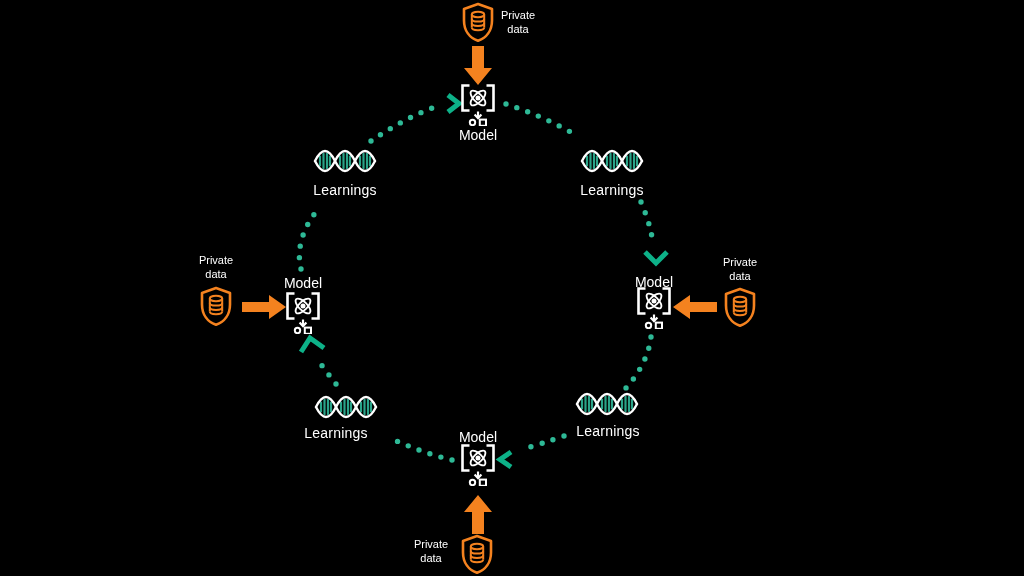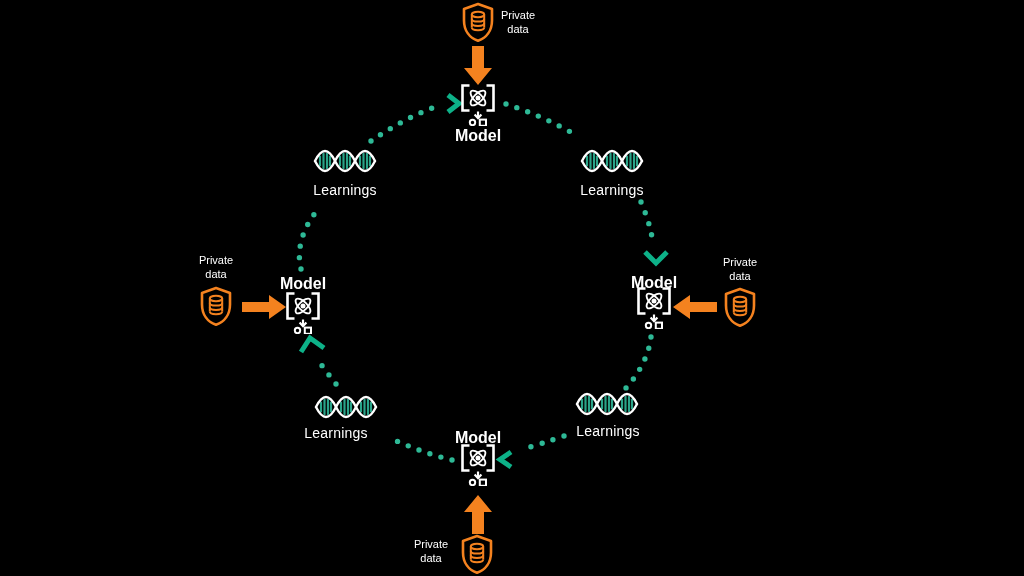--- a/index.html
+++ b/index.html
@@ -9,21 +9,21 @@
   html,body{margin:0;padding:0;background:var(--background);}
   .stage{
     position:relative;width:1024px;height:576px;overflow:hidden;
     background:var(--background);
     font-family:"Liberation Sans", sans-serif;
     color:var(--white);
   }
   .overlay{position:absolute;left:0;top:0;width:1024px;height:576px;}
   .abs{position:absolute;}
   .label{color:var(--white);text-align:center;}
-  .model-label{font-size:16px;width:60px;font-weight:bold;}
+  .model-label{font-size:14px;width:60px;}
   .learnings-label{font-size:14px;width:90px;letter-spacing:.2px;}
   .pd-label{font-size:11px;line-height:14px;}
   .pd-label span{display:block;}
   
   .s-orange{stroke:var(--orange);fill:none;}
   .s-white{stroke:var(--white);fill:none;}
   .f-white{fill:var(--white);stroke:none;}
   .s-dna{stroke:var(--green-dna);fill:none;}
   .arc{stroke:var(--green-dot);fill:none;stroke-width:5.4;stroke-linecap:round;stroke-dasharray:0 11.5;}
   .chev{stroke:var(--green-arrow);fill:none;stroke-width:5;stroke-linejoin:miter;stroke-linecap:butt;}

